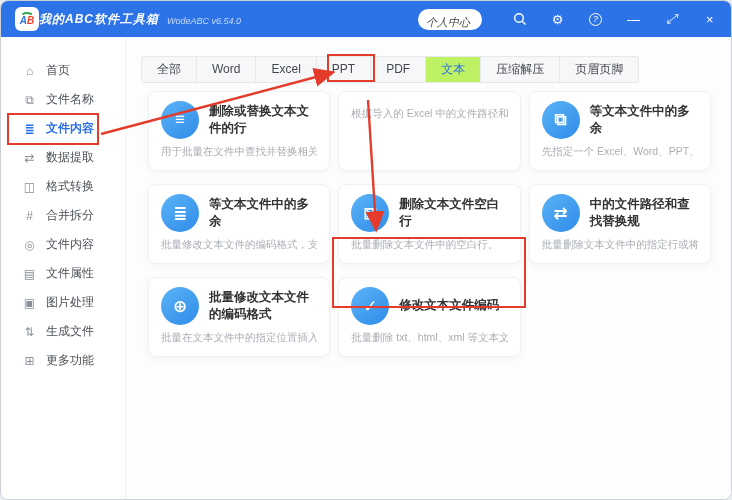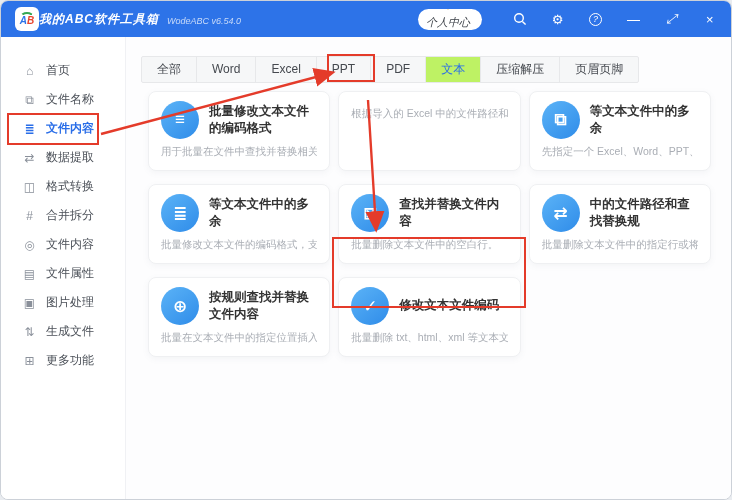--- a/index.html
+++ b/index.html
@@ -155,21 +155,21 @@
         <div class="tab">PPT</div>
         <div class="tab">PDF</div>
         <div class="tab active">文本</div>
         <div class="tab">压缩解压</div>
         <div class="tab">页眉页脚</div>
       </div>
     <div class="grid" id="card-grid">
         <div class="card">
           <div class="card-head">
             <div class="icon-circle">≡</div>
-            <div class="card-title">批量修改文本文件的编码格式</div>
+            <div class="card-title">删除或替换文本文件的行</div>
           </div>
           <div class="card-sub">用于批量在文件中查找并替换相关内容，支持</div>
         </div>
         <div class="card">
           <div class="card-sub">根据导入的 Excel 中的文件路径和查找替换规</div>
         </div>
         <div class="card">
           <div class="card-head">
             <div class="icon-circle">⧉</div>
             <div class="card-title">等文本文件中的多余</div>
@@ -179,35 +179,35 @@
         <div class="card">
           <div class="card-head">
             <div class="icon-circle">≣</div>
             <div class="card-title">等文本文件中的多余</div>
           </div>
           <div class="card-sub">批量修改文本文件的编码格式，支持：UTF-8、</div>
         </div>
         <div class="card">
           <div class="card-head">
             <div class="icon-circle">⊠</div>
-            <div class="card-title">查找并替换文件内容</div>
+            <div class="card-title">删除文本文件空白行</div>
           </div>
           <div class="card-sub">批量删除文本文件中的空白行。</div>
         </div>
         <div class="card">
           <div class="card-head">
             <div class="icon-circle">⇄</div>
             <div class="card-title">中的文件路径和查找替换规</div>
           </div>
           <div class="card-sub">批量删除文本文件中的指定行或将文本文件中</div>
         </div>
         <div class="card">
           <div class="card-head">
             <div class="icon-circle">⊕</div>
-            <div class="card-title">按规则查找并替换文件内容</div>
+            <div class="card-title">批量修改文本文件的编码格式</div>
           </div>
           <div class="card-sub">批量在文本文件中的指定位置插入行。</div>
         </div>
         <div class="card">
           <div class="card-head">
             <div class="icon-circle">✓</div>
             <div class="card-title">修改文本文件编码</div>
           </div>
           <div class="card-sub">批量删除 txt、html、xml 等文本文件中的多余</div>
         </div>

